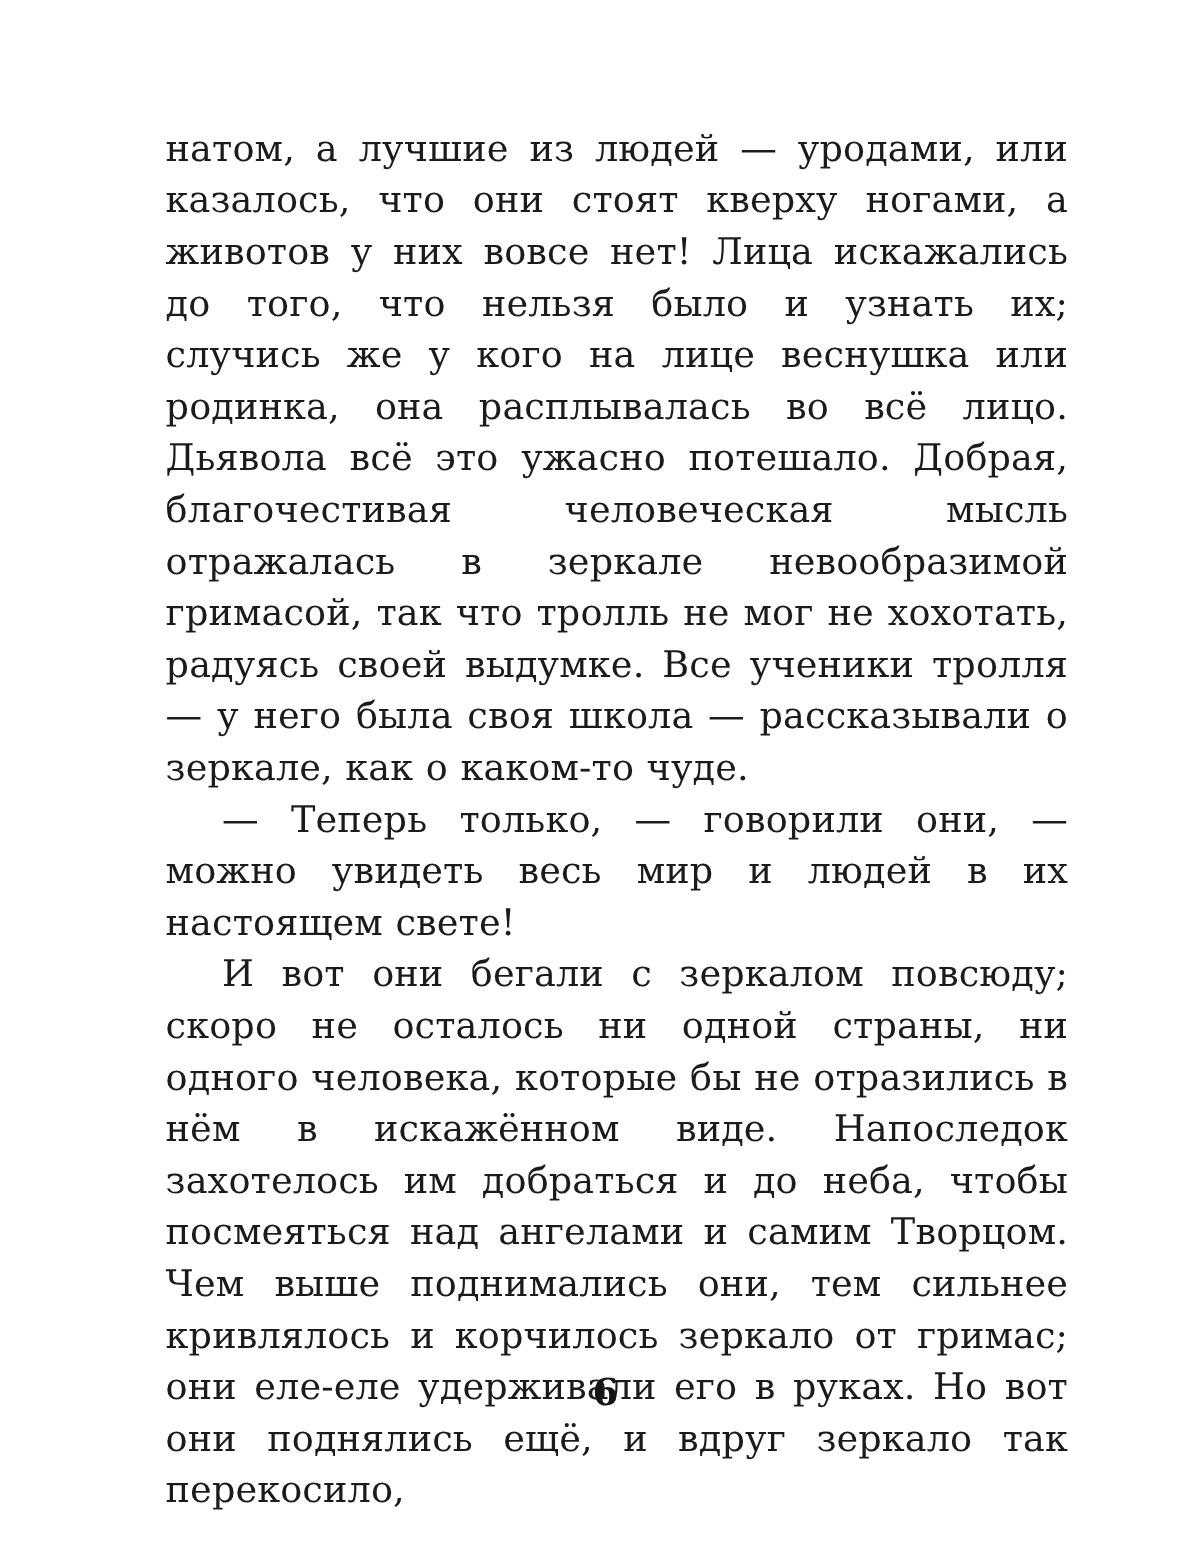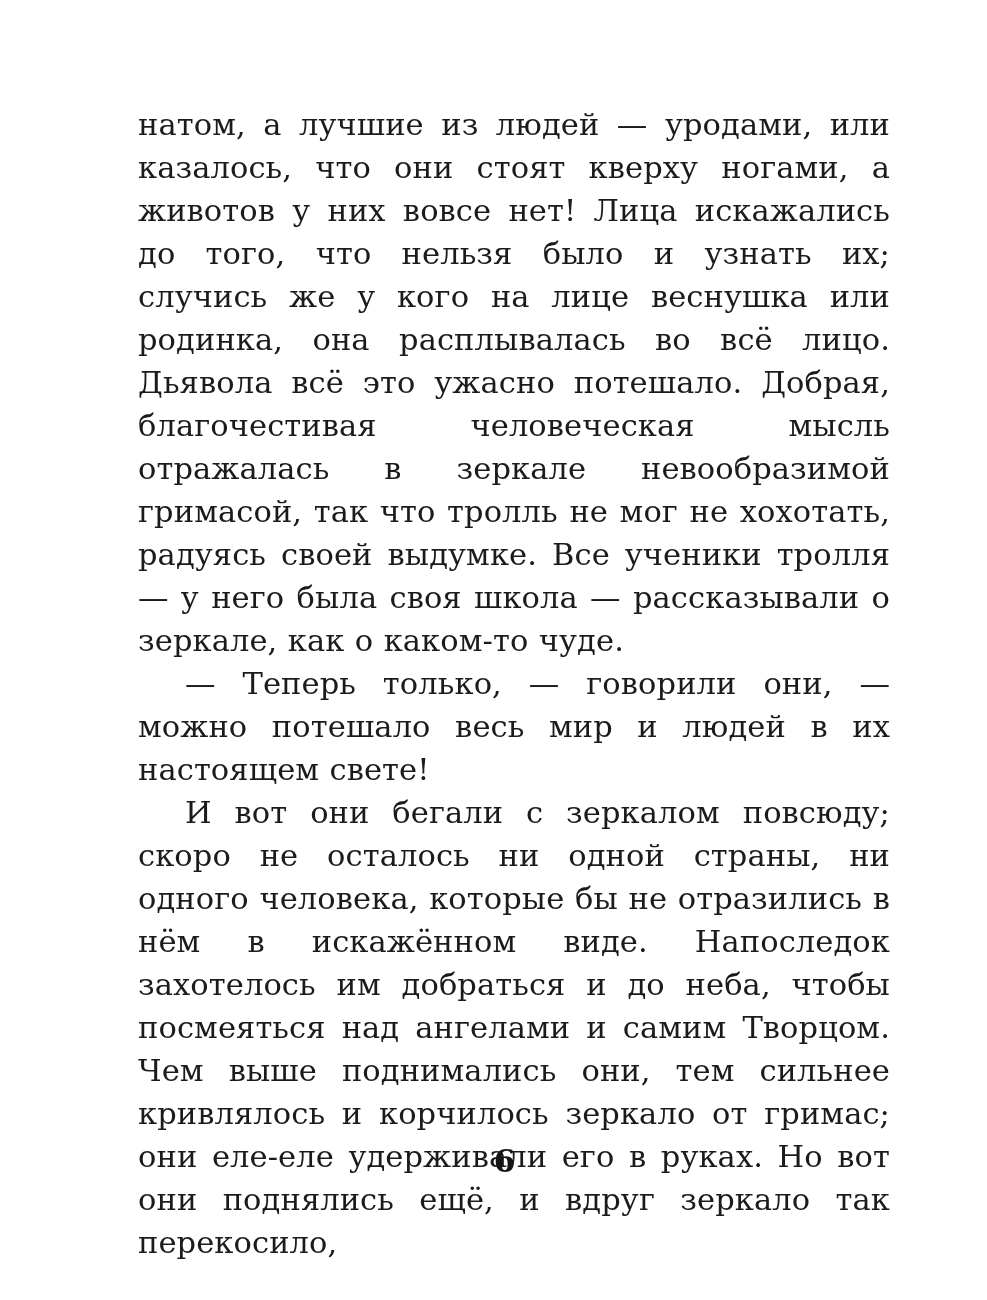--- a/index.html
+++ b/index.html
@@ -61,21 +61,21 @@
 </style>
 </head>
 <body>
 
 <div class="page">
 
   <div class="text-block">
 
     <p class="para">натом, а лучшие из людей — уродами, или казалось, что они стоят кверху ногами, а животов у них вовсе нет! Лица искажались до того, что нельзя было и узнать их; случись же у кого на лице веснушка или родинка, она расплывалась во всё лицо. Дьявола всё это ужасно потешало. Добрая, благочестивая человеческая мысль отражалась в зеркале невообразимой гримасой, так что тролль не мог не хохотать, радуясь своей выдумке. Все ученики тролля — у него была своя школа — рассказывали о зеркале, как о каком-то чуде.</p>
 
-    <p class="para indent">— Теперь только, — говорили они, — можно потешало весь мир и людей в их настоящем свете!</p>
+    <p class="para indent">— Теперь только, — говорили они, — можно увидеть весь мир и людей в их настоящем свете!</p>
 
     <p class="para indent">И вот они бегали с зеркалом повсюду; скоро не осталось ни одной страны, ни одного человека, которые бы не отразились в нём в искажённом виде. Напоследок захотелось им добраться и до неба, чтобы посмеяться над ангелами и самим Творцом. Чем выше поднимались они, тем сильнее кривлялось и корчилось зеркало от гримас; они еле-еле удерживали его в руках. Но вот они поднялись ещё, и вдруг зеркало так перекосило,</p>
 
   </div>
 
   <div class="page-number">6</div>
 
 </div>
 
 </body></html>

